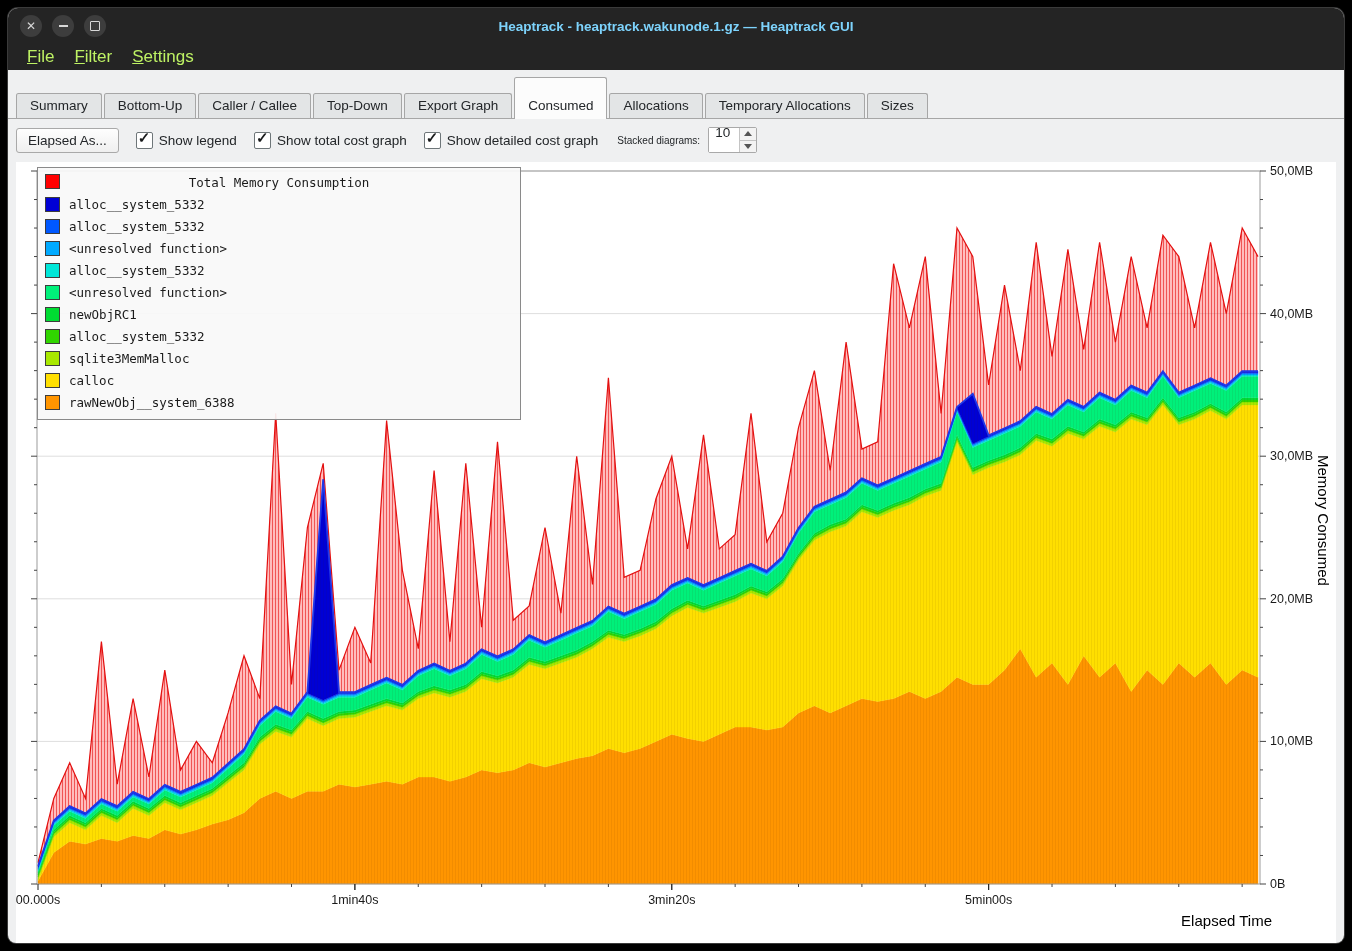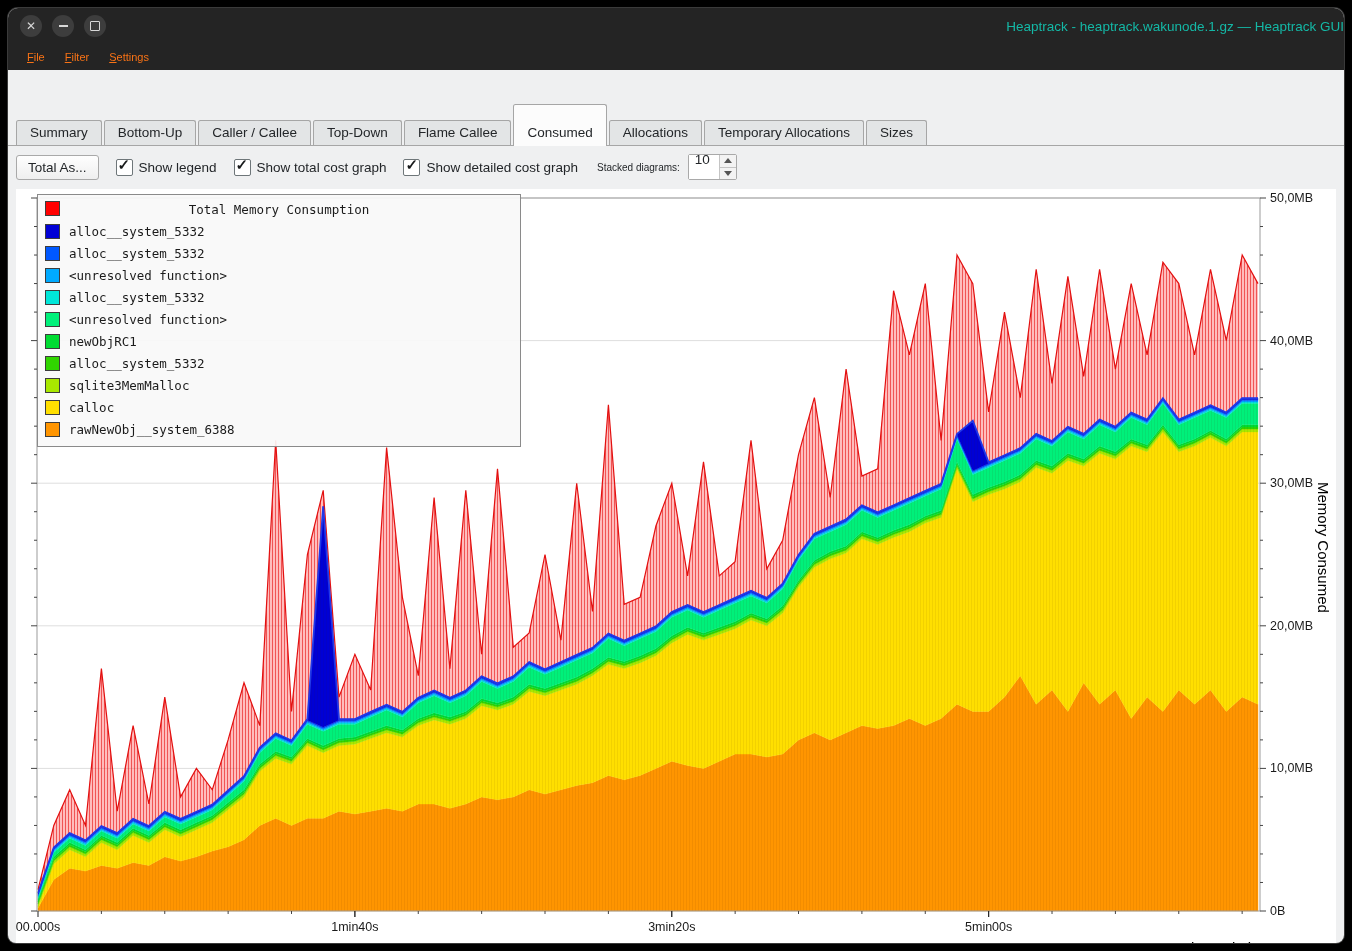--- a/index.html
+++ b/index.html
@@ -3,25 +3,25 @@
 <meta charset="utf-8">
 <style>
   html,body{margin:0;padding:0;background:#000;}
   .page{position:relative;width:1352px;height:951px;background:#000;font-family:"Liberation Sans",sans-serif;overflow:hidden;}
   .window{position:absolute;left:8px;top:8px;width:1336px;height:935px;background:#eff0f1;border-radius:10px 10px 8px 8px;overflow:hidden;box-shadow:0 0 0 1px #3a3a3a;}
   .titlebar{height:36px;background:#242424;position:relative;display:flex;align-items:center;}
   .winbtns{position:absolute;left:12px;top:7px;display:flex;gap:10px;z-index:2;}
   .wbtn{width:22px;height:22px;border-radius:50%;background:#3d3d3d;color:#d8d8d8;display:flex;align-items:center;justify-content:center;font-size:12px;cursor:default;}
   .wbtn .min-bar{width:9px;height:2px;background:#d8d8d8;}
   .wbtn .max-box{width:8px;height:8px;border:1.5px solid #d8d8d8;border-radius:1px;}
-  .win-title{width:100%;text-align:right;color:#14b8a6;font-weight:normal;font-size:13.5px;}
+  .win-title{width:100%;text-align:center;color:#7dd3fc;font-weight:bold;font-size:13.5px;}
   .menubar{height:26px;background:#242424;display:flex;align-items:center;padding-left:10px;gap:2px;}
-  .menu-item{color:#f97316;font-size:11px;padding:3px 9px;border-radius:3px;}
+  .menu-item{color:#bef264;font-size:17px;padding:3px 9px;border-radius:3px;}
   .tabbar{display:flex;align-items:flex-end;padding:7px 0 0 8px;border-bottom:1px solid #a6a6a6;}
-  .tab{border:1px solid #a6a6a6;border-bottom:none;background:#e3e5e6;color:#232629;font-size:13.5px;padding:4px 13px 5px;margin-right:2px;border-radius:2.5px 2.5px 0 0;white-space:nowrap;margin-top:27px;}
+  .tab{border:1px solid #a6a6a6;border-bottom:none;background:#e3e5e6;color:#232629;font-size:13.5px;padding:4px 13px 5px;margin-right:2px;border-radius:2.5px 2.5px 0 0;white-space:nowrap;}
   .tab.active{background:#fcfcfc;padding-top:20px;margin-bottom:-1px;padding-bottom:6px;z-index:2;}
   .toolbar{display:flex;align-items:center;gap:17px;padding:8px 8px 7px 8px;}
   .btn{background:linear-gradient(#fefefe,#efefef);border:1px solid #a9a9a9;border-radius:3px;padding:4px 11px;font-size:13.5px;color:#232629;}
   .cbgroup{display:flex;align-items:center;gap:17px;}
   .cbwrap{display:flex;align-items:center;gap:6px;font-size:13.5px;color:#232629;}
   .cb{width:15px;height:15px;background:#fff;border:1px solid #6e7679;border-radius:2px;position:relative;flex:none;}
   .cb .mark{position:absolute;left:1px;top:-4px;font-size:15px;font-weight:bold;color:#17191a;}
   .stacked-label{font-size:10px;color:#232629;margin-left:2px;}
   .spin{display:flex;border:1px solid #a9a9a9;background:#fff;border-radius:2px;height:24px;align-items:stretch;margin-left:-9px;}
   .spin input{border:none;width:24px;padding:0 0 16px 6px;font-size:13.5px;outline:none;font-family:"Liberation Sans",sans-serif;color:#232629;background:#fff;}
@@ -65,29 +65,29 @@
         <span class="menu-item"><u>F</u>ile</span>
         <span class="menu-item"><u>F</u>ilter</span>
         <span class="menu-item"><u>S</u>ettings</span>
       </div>
 
     <div class="tabbar">
         <div class="tab">Summary</div>
         <div class="tab">Bottom-Up</div>
         <div class="tab">Caller / Callee</div>
         <div class="tab">Top-Down</div>
-        <div class="tab">Flame Callee</div>
+        <div class="tab">Export Graph</div>
         <div class="tab active">Consumed</div>
         <div class="tab">Allocations</div>
         <div class="tab">Temporary Allocations</div>
         <div class="tab">Sizes</div>
       </div>
 
     <div class="toolbar">
-      <button class="btn">Total As...</button>
+      <button class="btn">Elapsed As...</button>
       <div class="cbgroup">
           <label class="cbwrap">
             <span class="cb">
               <span class="mark">✓</span>
             </span>
             <span>Show legend</span>
           </label>
           <label class="cbwrap">
             <span class="cb">
               <span class="mark">✓</span>

